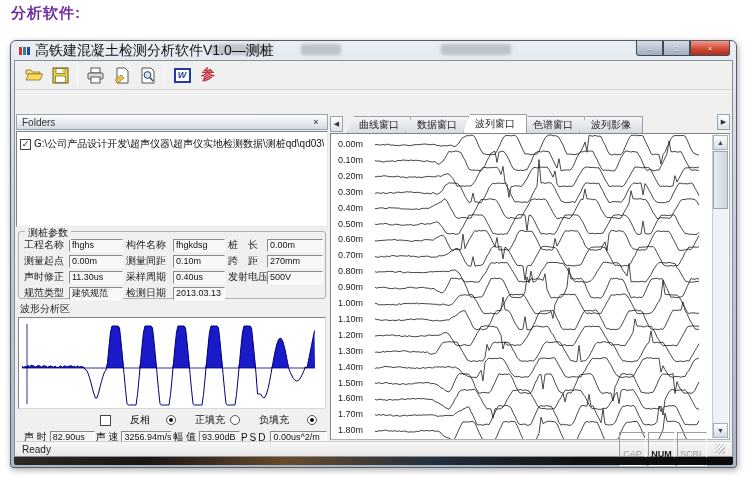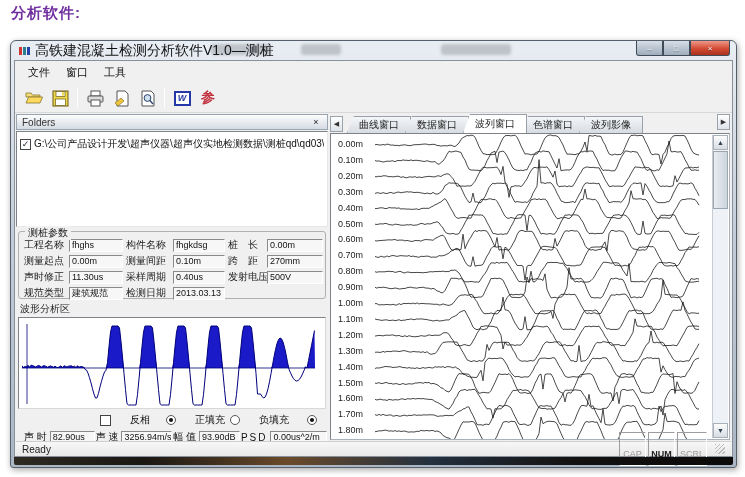--- a/index.html
+++ b/index.html
@@ -91,25 +91,20 @@
         </span>
       <span class="win-title">高铁建混凝土检测分析软件V1.0—测桩</span>
       <div class="caption-buttons">
         <div class="cap-btn first">–</div>
         <div class="cap-btn">□</div>
         <div class="cap-btn close">×</div>
       </div>
     </div>
 
     <div class="win-inner">
-      <div class="menubar" id="menubar">
-          <span class="menu-item">文件</span>
-          <span class="menu-item">窗口</span>
-          <span class="menu-item">工具</span>
-        </div>
 
       <div class="toolbar">
         <div class="tb-btn">
           <svg width="20" height="16" viewBox="0 0 20 16">
             <path d="M2 3h5l1.5 2H16v2H2z" fill="#f4dd7c" stroke="#86762a" stroke-width="0.8"></path>
             <path d="M2 13 L4.6 7 H18.6 L16 13 Z" fill="#ffd95e" stroke="#86762a" stroke-width="0.8"></path>
           </svg>
         </div>
         <div class="tb-btn">
           <svg width="17" height="17" viewBox="0 0 17 17">

